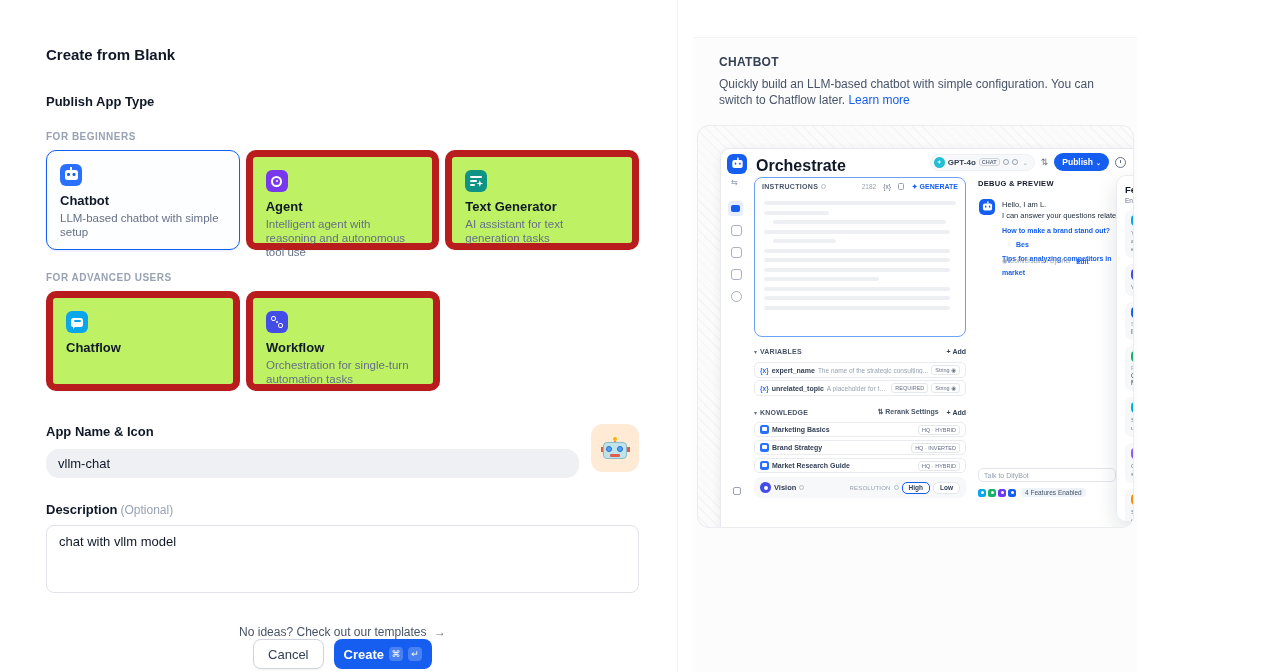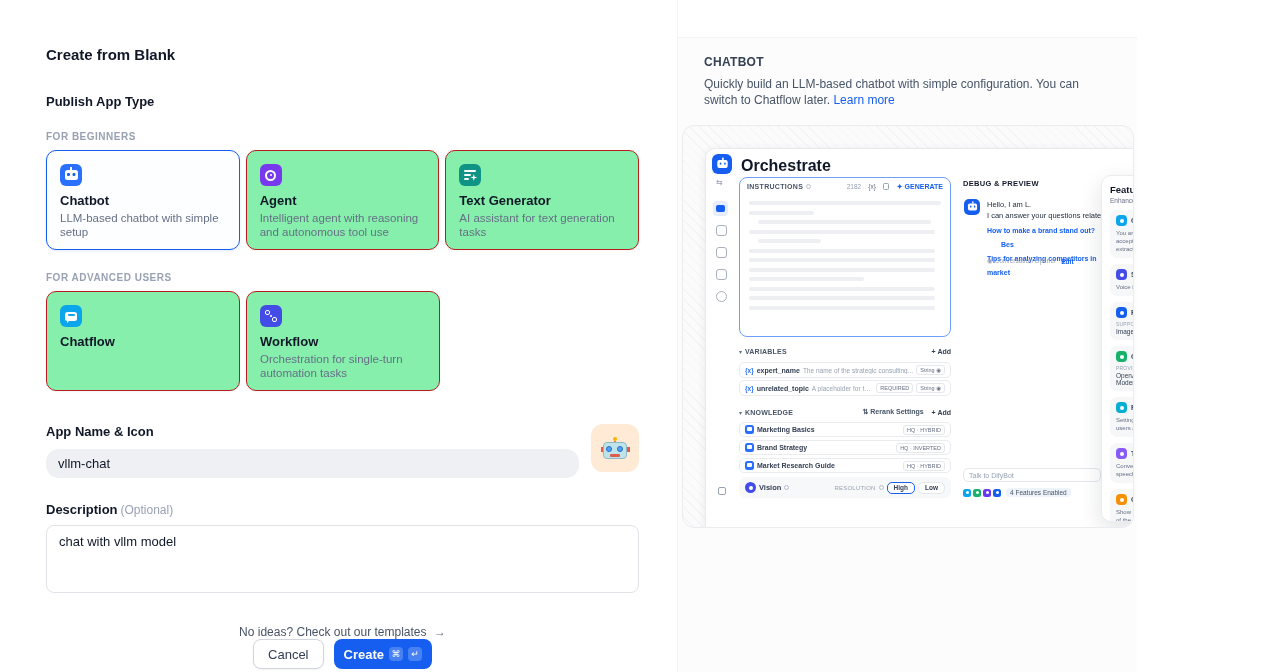--- a/index.html
+++ b/index.html
@@ -1,26 +1,26 @@
 <!DOCTYPE html>
 <html style="--accent: #155eef; --peach: #ffead5;"><head>
 <meta charset="utf-8">
 <style>
   * { margin:0; padding:0; box-sizing:border-box; }
   html,body { width:1261px; height:672px; overflow:hidden; background:#fff;
     font-family:"Liberation Sans", sans-serif; color:#101828; }
-  .root { display:flex; width:1137px; height:672px; }
+  .root { display:flex; width:1137px; height:672px;gap:15px; }
 
   
   .left { width:678px; height:672px; background:#fff; padding:46px 38px 0 46px; border-right:1px solid #f2f4f7; }
   .dlg-title { font-size:15px; font-weight:700; color:#101828; }
   .choose-label { margin-top:31px; font-size:13px; font-weight:700; color:#101828; }
   .section-label { margin-top:22px; font-size:10px; font-weight:600; letter-spacing:.5px; color:#98a2b3; }
   .cards { display:flex; gap:6px; margin-top:8px; }
-  .pcard { width:194px; height:100px; background:#86efac; border:1px solid #b91c1c; border-radius:10px;
+  .pcard { width:194px; height:100px; background:#bef264; border:7px solid #b91c1c; border-radius:10px;
     padding:13px 13px 0 13px; box-shadow:0 1px 2px rgba(16,24,40,.04); cursor:pointer; }
   .pcard.selected { border:1px solid var(--accent,#155eef); background:#fdfeff; box-shadow:0 1px 3px rgba(21,94,239,.12); }
   .pcard .ic { width:22px; height:22px; border-radius:6px; display:flex; align-items:center; justify-content:center; margin-bottom:7px; }
   .pcard .ttl { font-size:13px; font-weight:700; color:#101828; margin-bottom:3px; }
   .pcard .dsc { font-size:11.5px; line-height:14px; color:#667085; }
   .name-row { margin-top:33px; display:flex; gap:12px; }
   .name-col { flex:1; }
   .fld-label { font-size:13px; font-weight:700; color:#101828; }
   .fld-label .opt { font-size:12px; font-weight:400; color:#98a2b3; margin-left:3px; }
   .name-input { margin-top:10px; width:100%; height:29px; background:#eef0f3; border:none; border-radius:13px;
@@ -303,20 +303,38 @@
         <div class="abs sb-active">
             <i></i>
           </div>
         <div class="abs sb-ic" style="top:76px;"></div>
         <div class="abs sb-ic" style="top:98px;"></div>
         <div class="abs sb-ic" style="top:120px;"></div>
         <div class="abs sb-ic sb-globe" style="top:142px;"></div>
         <div class="abs sb-bottom"></div>
 
         <div class="abs mini-title">Orchestrate</div>
+        <div class="abs topbar">
+          <div class="model-pill">
+            <span class="mico">
+                <i></i>
+              </span>
+            <span class="mname">GPT-4o</span>
+            <span class="mtag">CHAT</span>
+            <span class="dot-ic"></span>
+            <span class="dot-ic"></span>
+            <span class="chev">⌄</span>
+          </div>
+          <span class="tb-slid">⇅</span>
+          <div class="btn-publish">
+            <span>Publish</span>
+              <span class="chev">⌄</span>
+          </div>
+          <span class="tb-clock"></span>
+        </div>
 
         <div class="abs instr">
           <div class="instr-head">
             <span class="lbl">INSTRUCTIONS</span>
             <span class="inf"></span>
             <span class="sp"></span>
             <span class="cnt">2182</span>
             <span class="vx">{x}</span>
             <span class="clip"></span>
             <span class="gen">✦ GENERATE</span>

